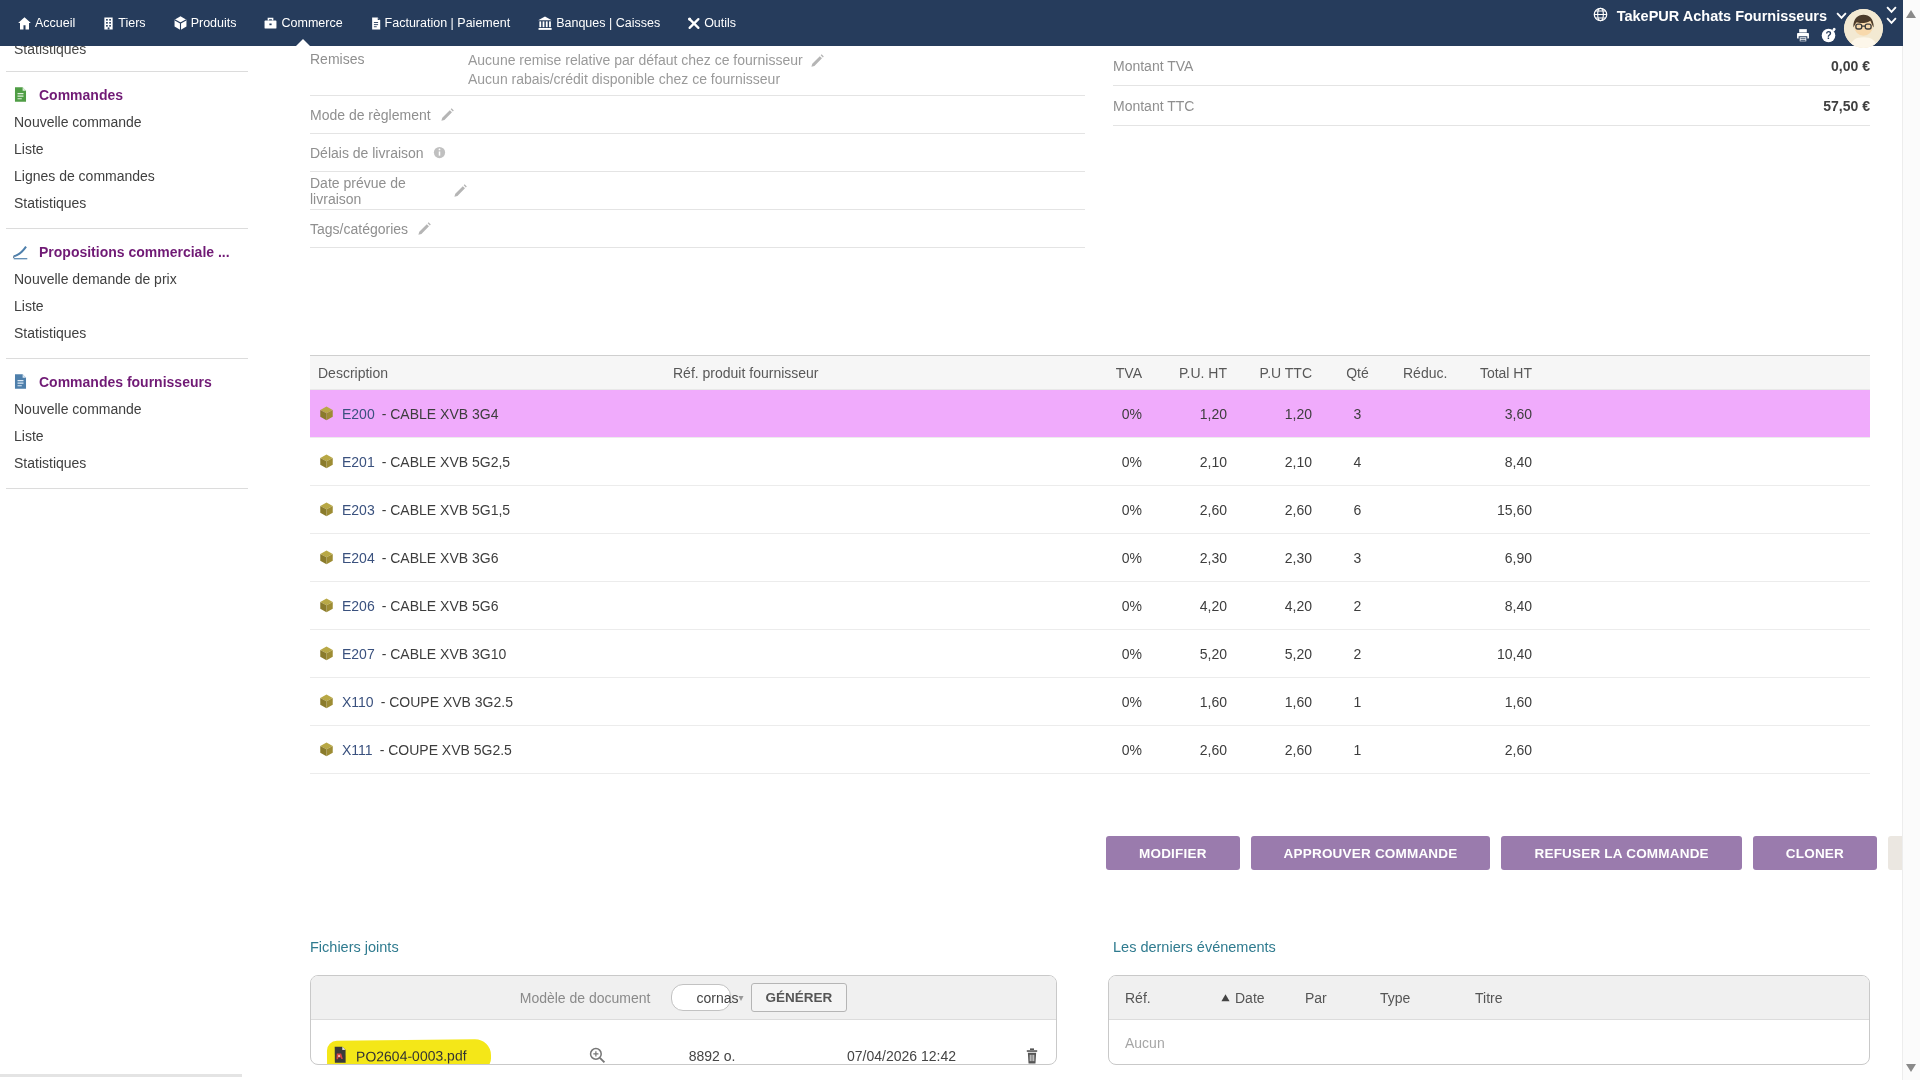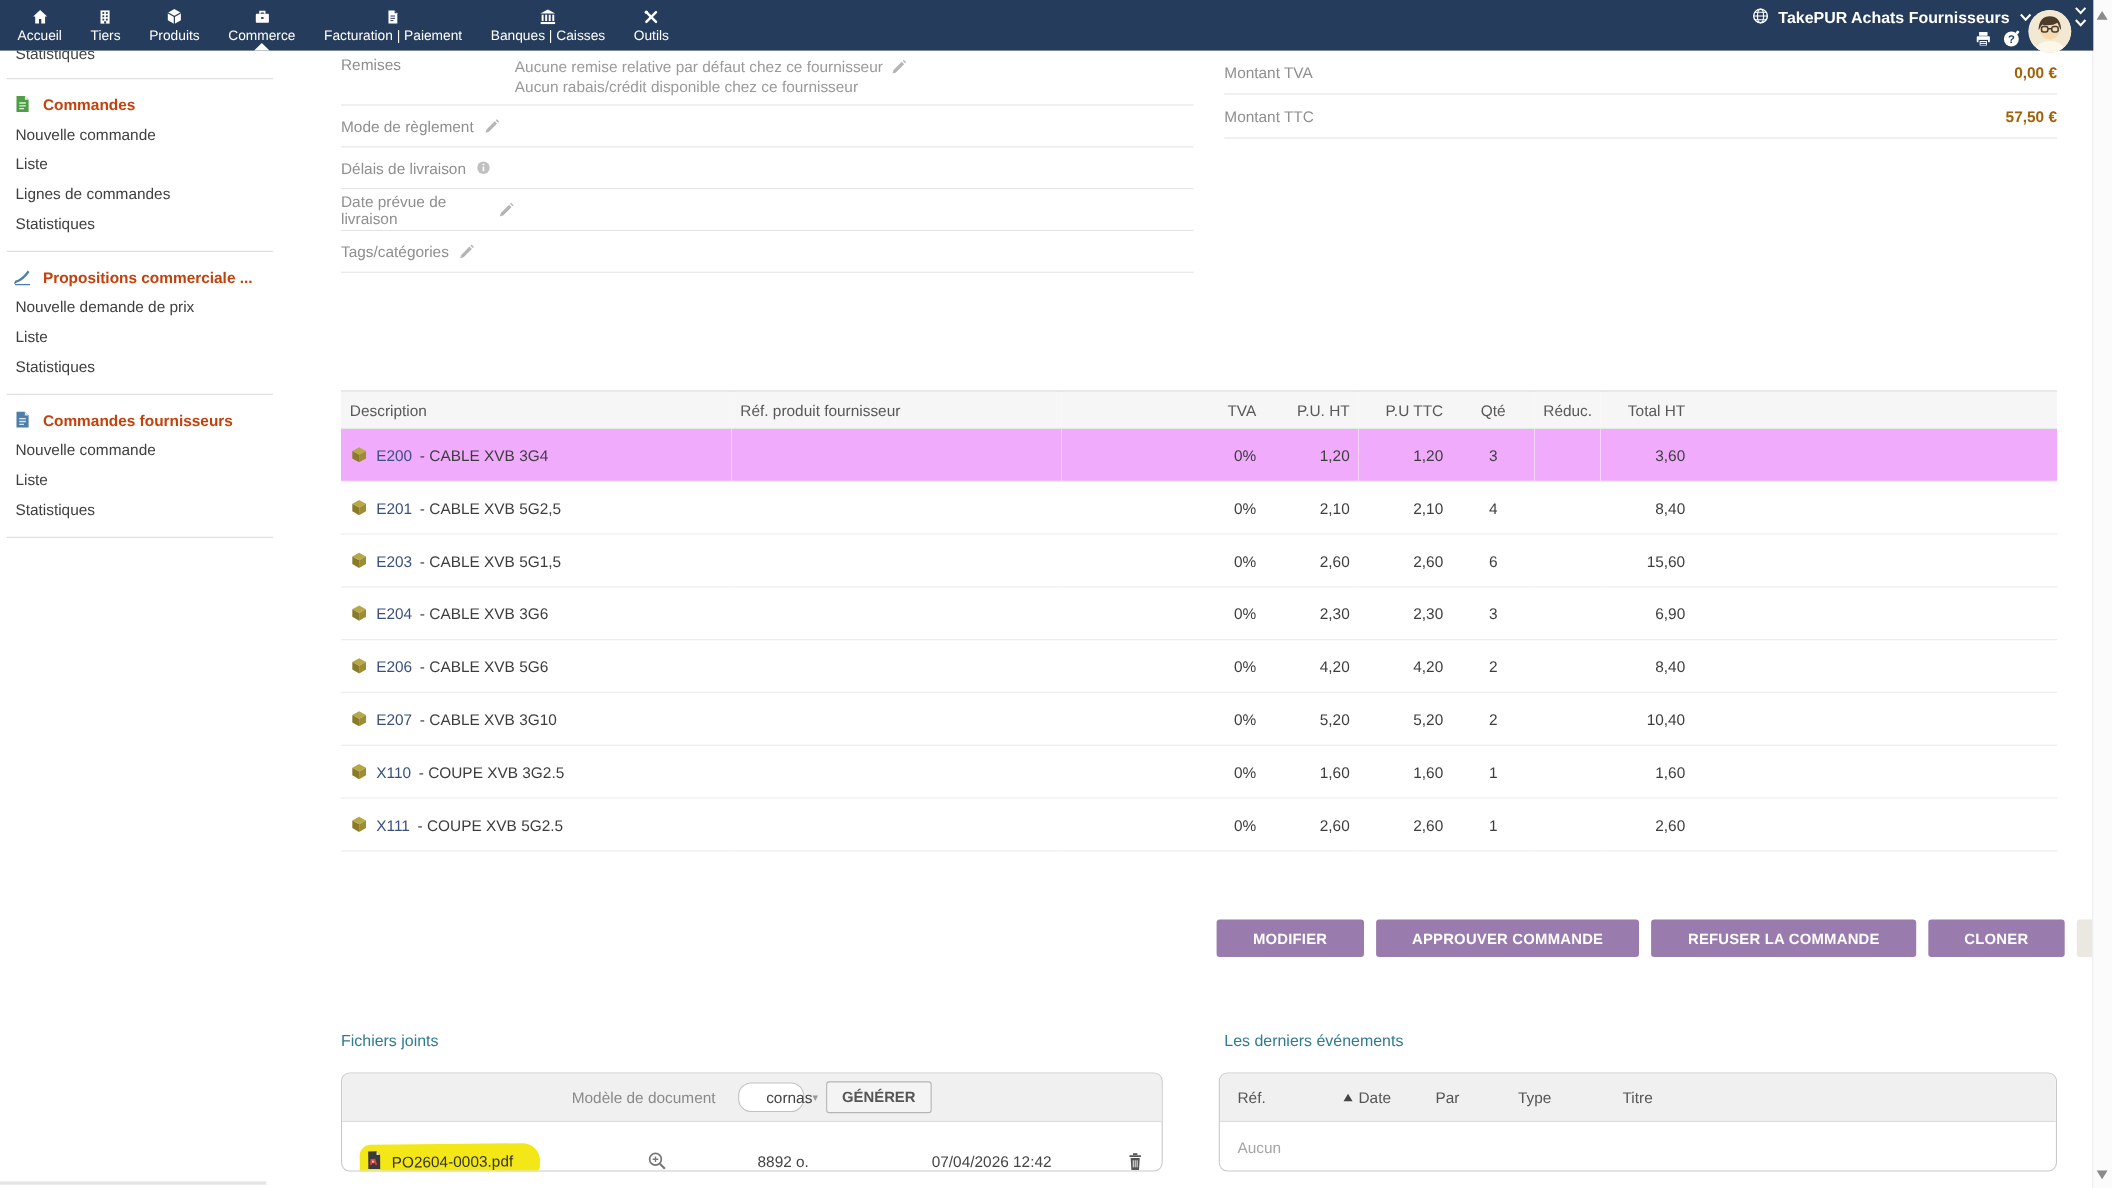--- a/index.html
+++ b/index.html
@@ -2,59 +2,59 @@
 <html><head>
 <meta charset="utf-8">
 <style>
   html,body{margin:0;padding:0}
   body{width:1920px;height:1080px;overflow:hidden;background:#fff;
        font-family:"Liberation Sans",sans-serif;position:relative;color:#3d3d3d}
 
   
   .topnav{position:absolute;left:0;top:0;width:1903px;height:46px;background:#263c5c;z-index:40}
   .nav-items{display:flex;align-items:stretch;height:100%;padding-left:3px}
-  .nav-item{position:relative;display:flex;flex-direction:column;align-items:center;justify-content:center;
+  .nav-item{position:relative;display:flex;flex-direction:row;align-items:center;justify-content:center;
             gap:2px;padding:0 13px;color:#fff;cursor:pointer;white-space:nowrap}
   .nav-item .ic{height:17px;display:flex;align-items:center}
   .nav-item .lb{font-size:12.5px;line-height:13px}
   .nav-item.active::after{content:"";position:absolute;bottom:0;left:50%;transform:translateX(-50%);
             border-left:7px solid transparent;border-right:7px solid transparent;border-bottom:7px solid #fff}
   .user-line{position:absolute;right:55px;top:6px;display:flex;align-items:center;gap:8px;color:#fff;
              font-weight:bold;font-size:14.5px;white-space:nowrap;cursor:pointer}
   .quick-icons{position:absolute;right:65px;top:27px;display:flex;gap:8px}
   .quick-icons .qi{width:18px;height:17px;cursor:pointer}
   .avatar{position:absolute;right:20px;top:9px;width:39px;height:39px;border-radius:50%;overflow:hidden;
           z-index:60;cursor:pointer;background:#f3e9d2}
   .carets{position:absolute;right:5px;top:5px;display:flex;flex-direction:column;gap:1px;cursor:pointer}
 
   
   .sidebar{position:absolute;left:0;top:46px;width:256px;font-size:14px}
   .cut{height:13px;overflow:hidden;margin:0 0 0 14px;color:#454545}
   .cut span{display:block;transform:translateY(-5px)}
   .shr{border:none;border-top:1px solid #dcdcdc;margin:12px 8px 0 6px;height:0}
-  .sec-h{display:flex;align-items:center;gap:10px;margin:14px 0 5px 12px;font-weight:bold;color:#c2410c;cursor:pointer}
+  .sec-h{display:flex;align-items:center;gap:10px;margin:14px 0 5px 12px;font-weight:bold;color:#701a75;cursor:pointer}
   .sec-h .si{width:17px;height:17px;display:flex}
   .s-item{padding:5.5px 0 5.5px 14px;color:#404040;cursor:pointer;line-height:16px}
   .bstrip{position:absolute;left:0;top:1074px;width:242px;height:3px;background:#e4e4e4}
 
   
   .fields{position:absolute;left:310px;top:46px;width:775px;font-size:14px}
   .frow{display:flex;align-items:center;border-bottom:1px solid #e4e4e4;min-height:37px;color:#8f8f8f}
   .frow .flabel{flex:0 0 158px;display:flex;align-items:center;gap:8px}
   .frow.tall{align-items:flex-start;padding:5px 0 6px}
   .fvalue{line-height:19px;color:#9a9a9a}
   .fvalue .l1{display:flex;align-items:center;gap:6px}
   .edit-ic{display:inline-flex;width:16px;height:16px;cursor:pointer}
   .info-ic{display:inline-flex;width:15px;height:15px}
 
   
   .totals{position:absolute;left:1113px;top:46px;width:757px;font-size:14px}
   .trow{display:flex;justify-content:space-between;align-items:center;height:39px;border-bottom:1px solid #e4e4e4}
   .trow .tl{color:#8f8f8f}
-  .trow .tv{color:#a16207;font-weight:600}
+  .trow .tv{color:#404040;font-weight:600}
 
   
   .lines{position:absolute;left:310px;top:355px;width:1560px;border-top:1px solid #cfcfcf}
   .lines table{width:100%;border-collapse:collapse;font-size:14px;table-layout:fixed}
   .lines thead th{height:33px;background:#f6f6f6;color:#585858;font-weight:normal;
                   border-bottom:1px solid #e8e8e8;padding:0 8px;white-space:nowrap;text-align:left}
   .lines tbody td{height:47px;border-bottom:1px solid #ececec;padding:0 8px;white-space:nowrap;overflow:hidden}
   .lines tbody tr.hl-row{background:#f0abfc}
   .lines .al-r{text-align:right}.lines .al-c{text-align:center}
   .desc-cell{display:flex;align-items:center;gap:7px}

